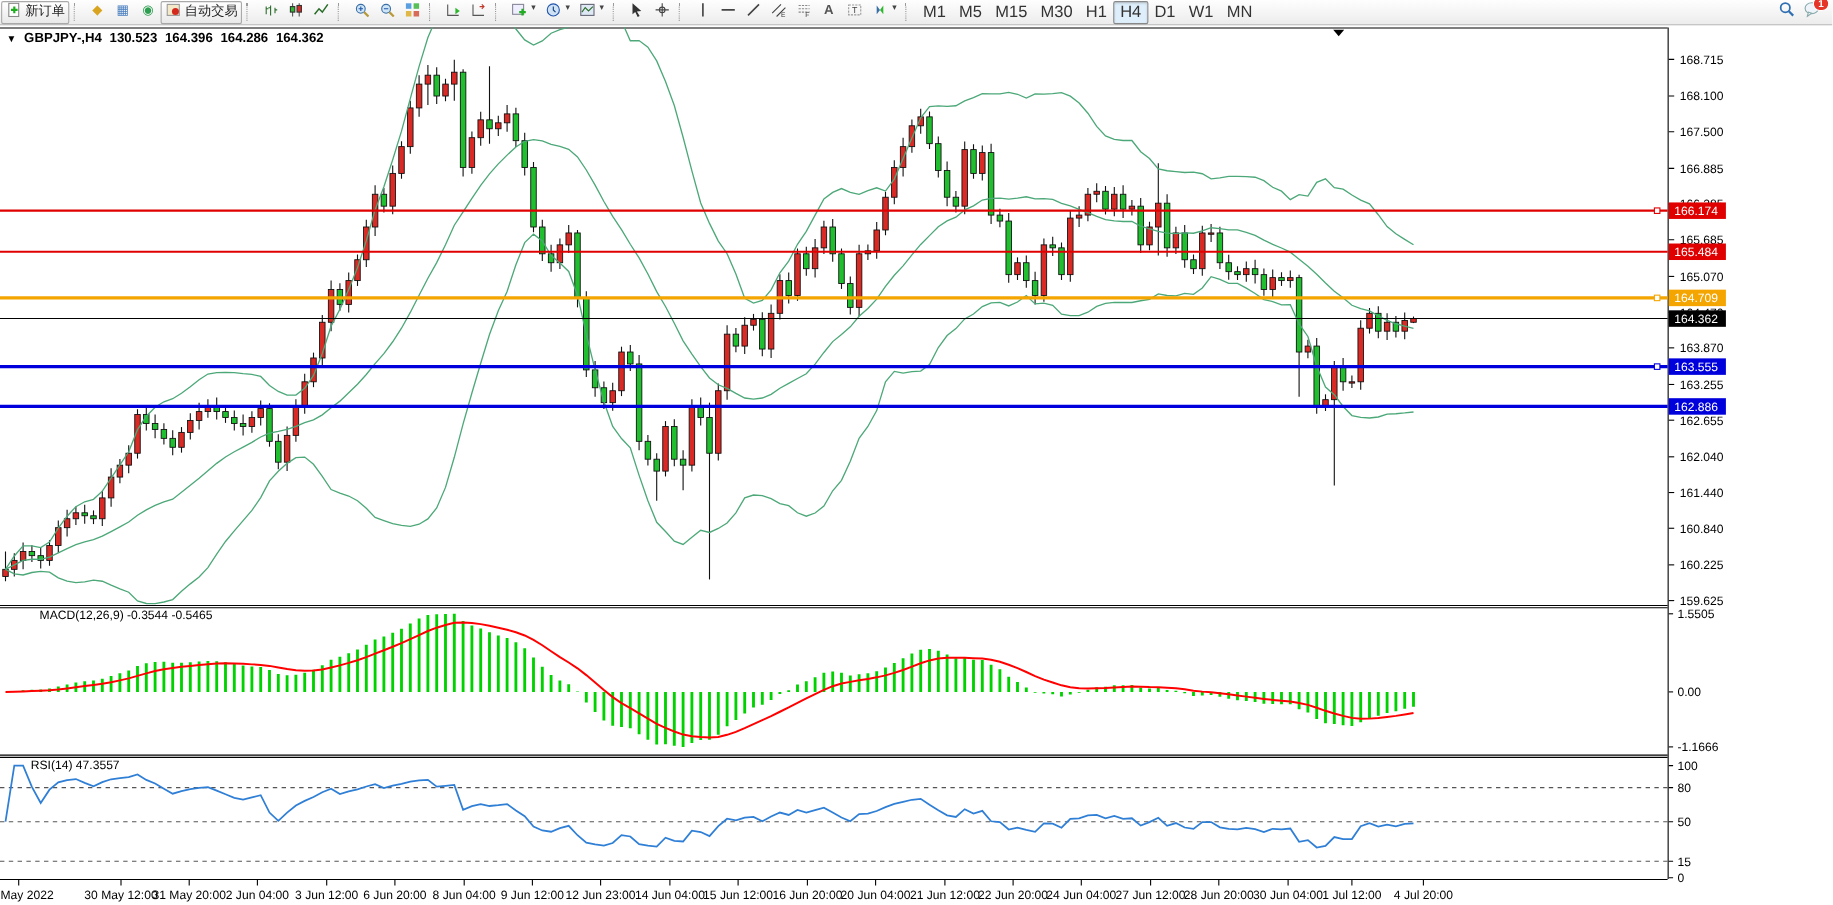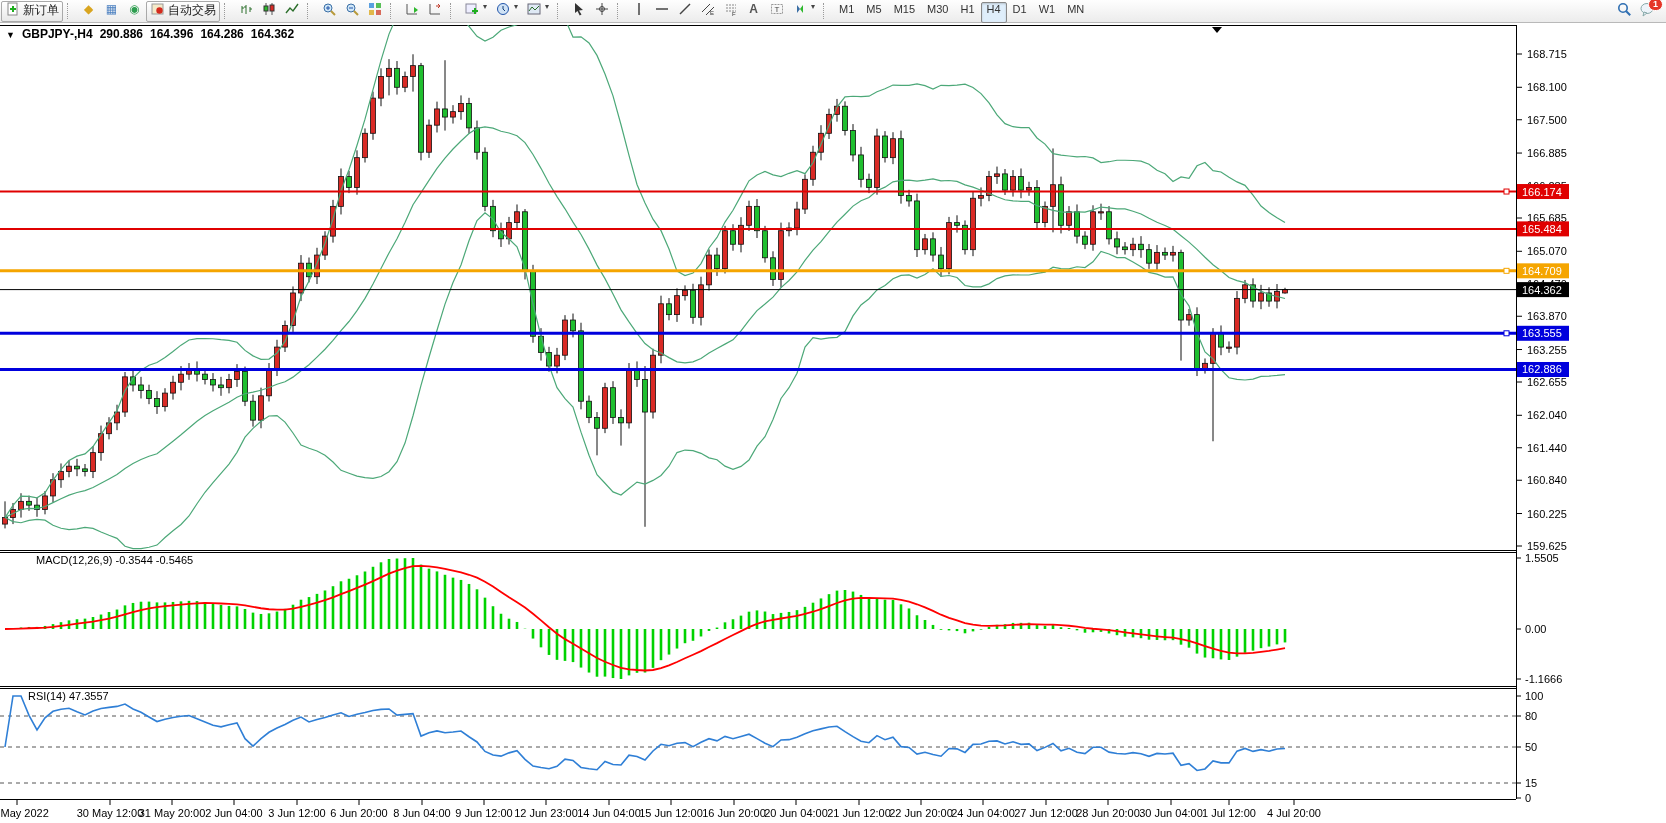--- a/index.html
+++ b/index.html
@@ -5,21 +5,21 @@
   html,body{margin:0;padding:0;background:#fff;font-family:"Liberation Sans",sans-serif;}
   #screen{position:relative;width:1666px;height:823px;overflow:hidden;background:#fff;}
   
   #toolbar{position:absolute;left:0;top:0;width:1666px;height:23px;
     background:linear-gradient(#fefefe,#ececec);border-bottom:1px solid #b9b9b9;
     display:flex;align-items:center;padding-left:1px;box-sizing:border-box;}
   .tbtn{height:19px;display:inline-flex;align-items:flex-start;gap:3px;padding:0 3px;
     border:1px solid transparent;border-radius:2px;font-size:12px;color:#222;cursor:default;}
   .tbtn.raised{border:1px solid #a9a9a9;background:linear-gradient(#ffffff,#e8e8e8);}
   .tbtn.active{border:1px solid #888;background:#dfeefb;box-shadow:inset 0 1px 2px rgba(0,0,0,.18);}
-  .tf{font-size:11px;padding:0 5px;color:#333;}
+  .tf{font-size:15px;padding:0 5px;color:#333;}
   .sep{width:6px;height:16px;border-left:1px dotted #9a9a9a;margin:0 3px 0 4px;}
   .ico{display:inline-flex;width:15px;height:15px;align-items:center;justify-content:center;font-size:12px;line-height:1;}
   .caret{font-size:8px;color:#444;margin-left:1px;}
   #tb-right{margin-left:auto;display:flex;align-items:center;gap:8px;padding-right:10px;}
   #chat-wrap{position:relative;}
   #chat-badge{position:absolute;top:-4px;right:-7px;background:#e53528;color:#fff;
     border-radius:8px;font-size:9px;line-height:11px;padding:0 4px;font-weight:bold;border:1px solid #fff;}
   
   #chart-title{position:absolute;left:6px;top:27px;font-size:12px;font-weight:bold;color:#000;
     display:flex;gap:7px;align-items:baseline;z-index:5;background:rgba(255,255,255,.0);}
@@ -249,21 +249,21 @@
             <path d="M4 10l-1 4 4-3z" fill="#eef4fa" stroke="#8aa"></path>
           </svg>
         <span id="chat-badge">1</span>
       </span>
     </div>
   </div>
 
   <div id="chart-title">
     <span class="tri">▼</span>
     <span>GBPJPY-,H4</span>
-    <span>290.886</span>
+    <span>130.523</span>
     <span>164.396</span>
     <span>164.286</span>
     <span>164.362</span>
   </div>
   <div class="ind-label" id="macd-label">MACD(12,26,9) -0.3544 -0.5465</div>
   <div class="ind-label" id="rsi-label">RSI(14) 47.3557</div>
 
   <svg id="chart" width="1666" height="800" viewBox="0 22 1666 800" style="position:absolute;left:0;top:22px;">
       <defs>
         <clipPath id="mainClip">

